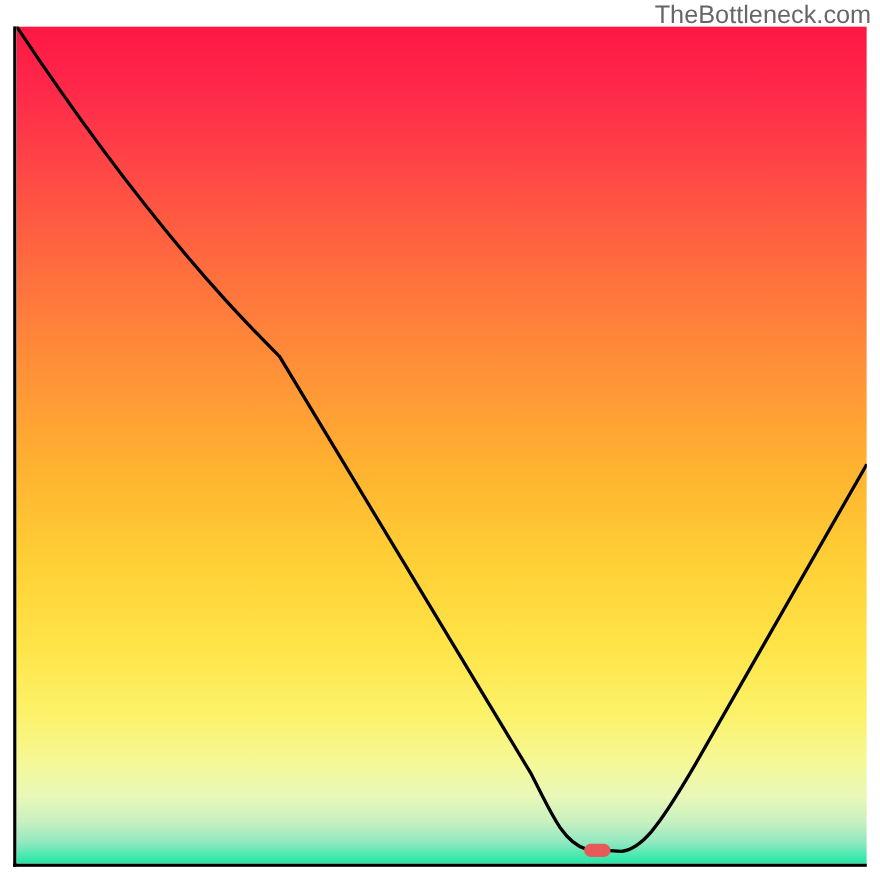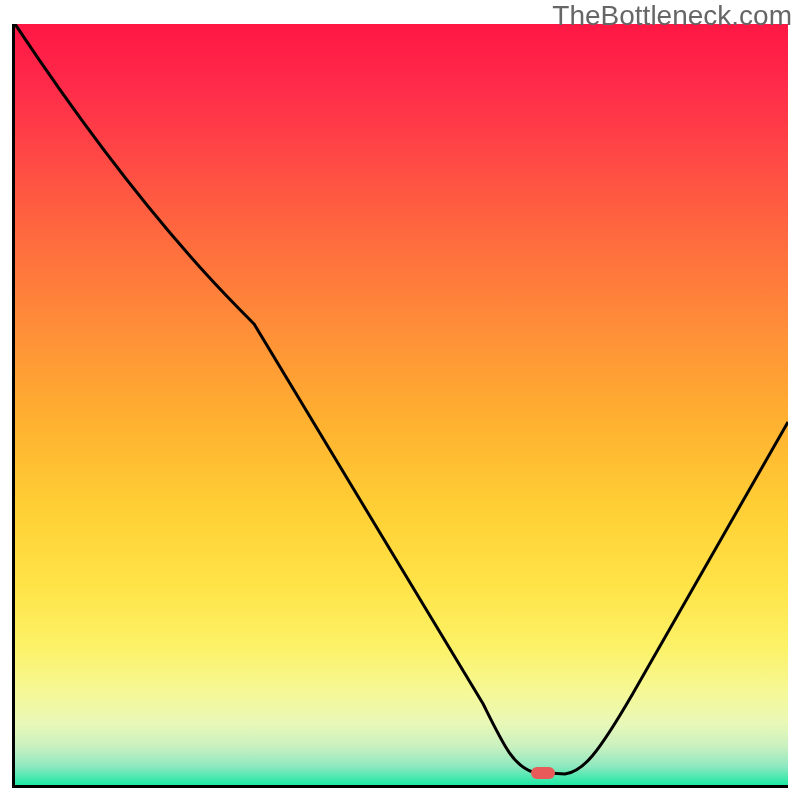--- a/index.html
+++ b/index.html
@@ -7,21 +7,21 @@
     width: 800px;
     height: 800px;
     background: #ffffff;
     position: relative;
     font-family: Arial, sans-serif;
   }
   .watermark {
     position: absolute;
     top: 0px;
     right: 8px;
-    font-size: 28px;
+    font-size: 23px;
     color: #666666;
     font-weight: normal;
     z-index: 10;
   }
   .chart-container {
     position: absolute;
     top: 24px;
     left: 12px;
     width: 776px;
     height: 764px;

